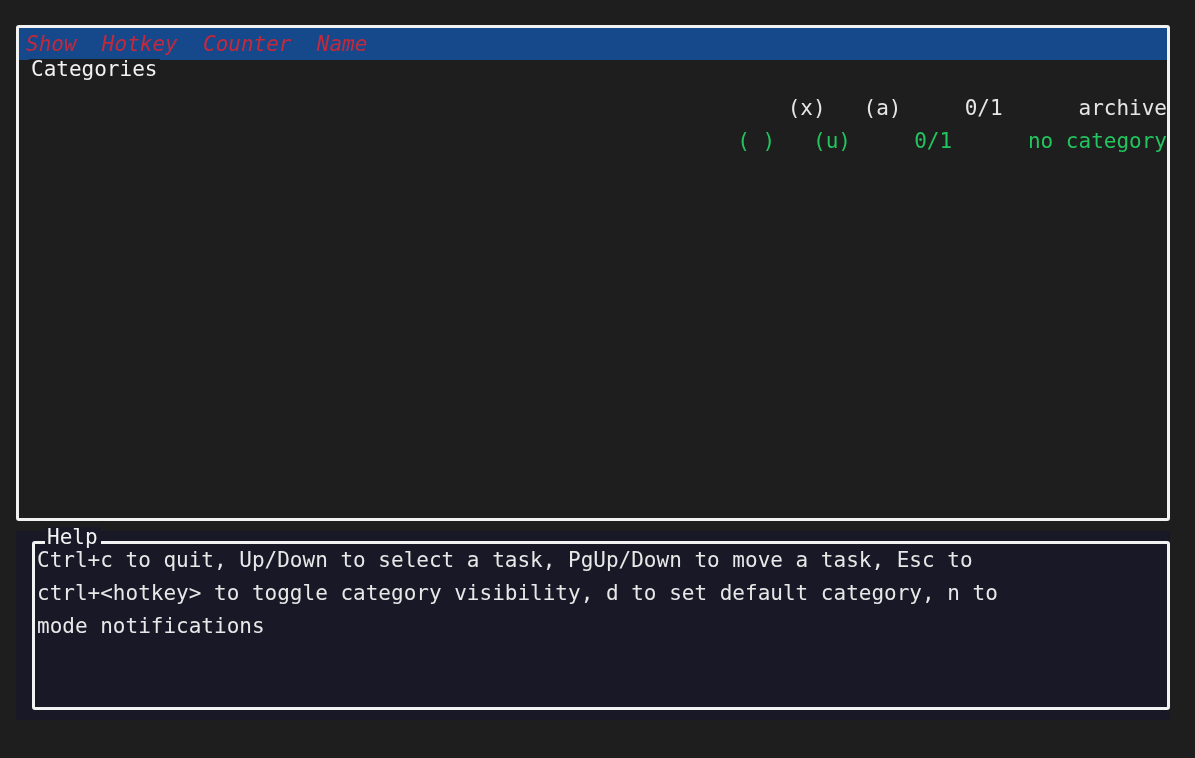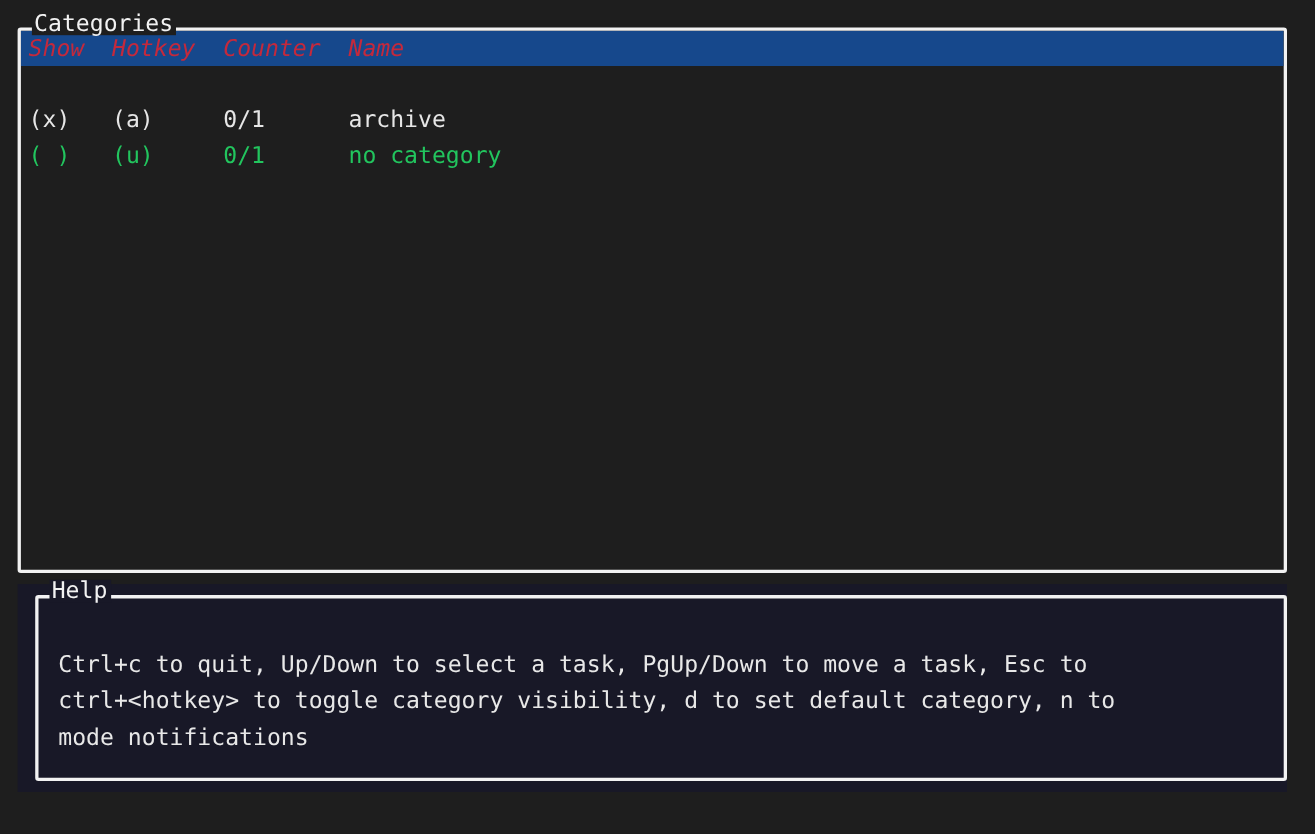--- a/index.html
+++ b/index.html
@@ -47,21 +47,21 @@
   }
 
   
   #categories-panel {
     left: 16px;
     top: 25px;
     width: 1154px;
     height: 496px;
     background: #1e1e1e;
   }
-  #categories-panel .panel-title { background: #1e1e1e; }
+  #categories-panel .panel-title { background: #1e1e1e; margin-top: 48px; }
 
   .cat-inner {
     position: relative;
     width: 100%;
     height: 100%;
     overflow: hidden;
     padding-top: 0;
   }
 
   
@@ -73,21 +73,21 @@
     background: #16488c;
     color: #c4293c;
     white-space: pre;
     padding-left: 7px;
     letter-spacing: 0;
     font-style: italic;
   }
 
   .cat-spacer { height: 32px; }
 
-  .cat-rows { padding-left: 7px; }
+  .cat-rows { padding-left: 7px; text-align: right; }
 
   .cat-row {
     height: 33px;
     line-height: 33px;
     white-space: pre;
     color: #e6e6e6;
   }
   .cat-row.selected {
     font-weight: normal;
     color: #22c55e;
@@ -106,23 +106,22 @@
   #help-panel {
     left: 32px;
     top: 541px;
     width: 1138px;
     height: 169px;
     background: #181827;
   }
   #help-panel .panel-title { background: #181827; }
 
   .help-inner {
-    padding: 0 18px;
+    padding: 0 2px;
     overflow: hidden;
-    margin-top: 44px;
   }
 
   .help-line {
     height: 33px;
     line-height: 33px;
     white-space: pre;
     color: #e8e8e8;
     font-size: 21px;
   }
 </style>

